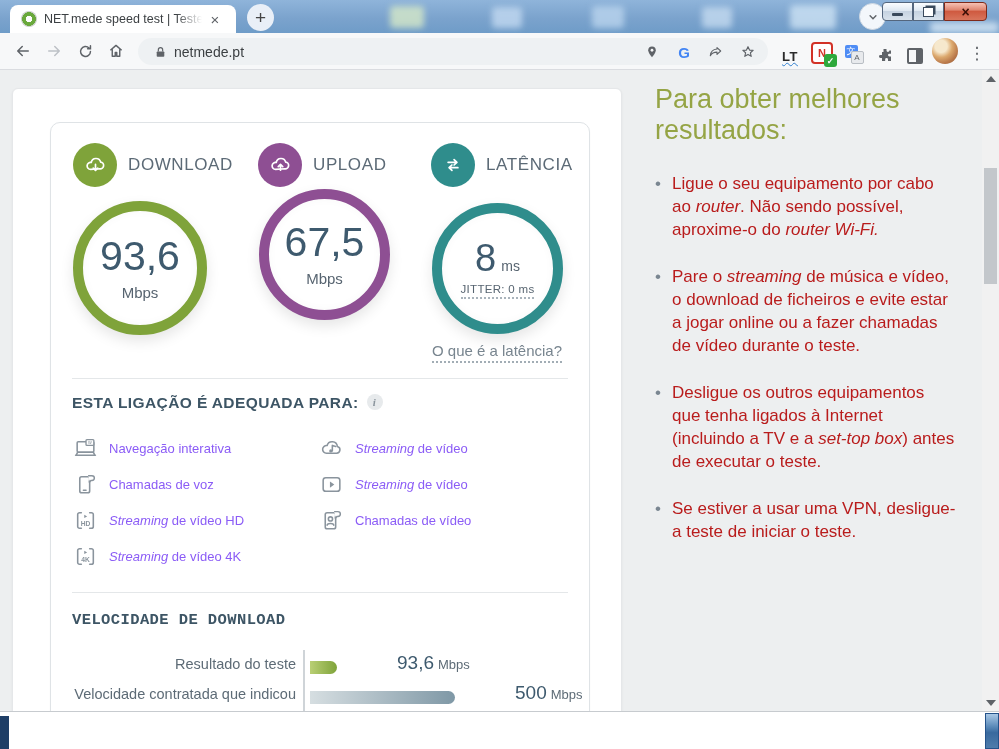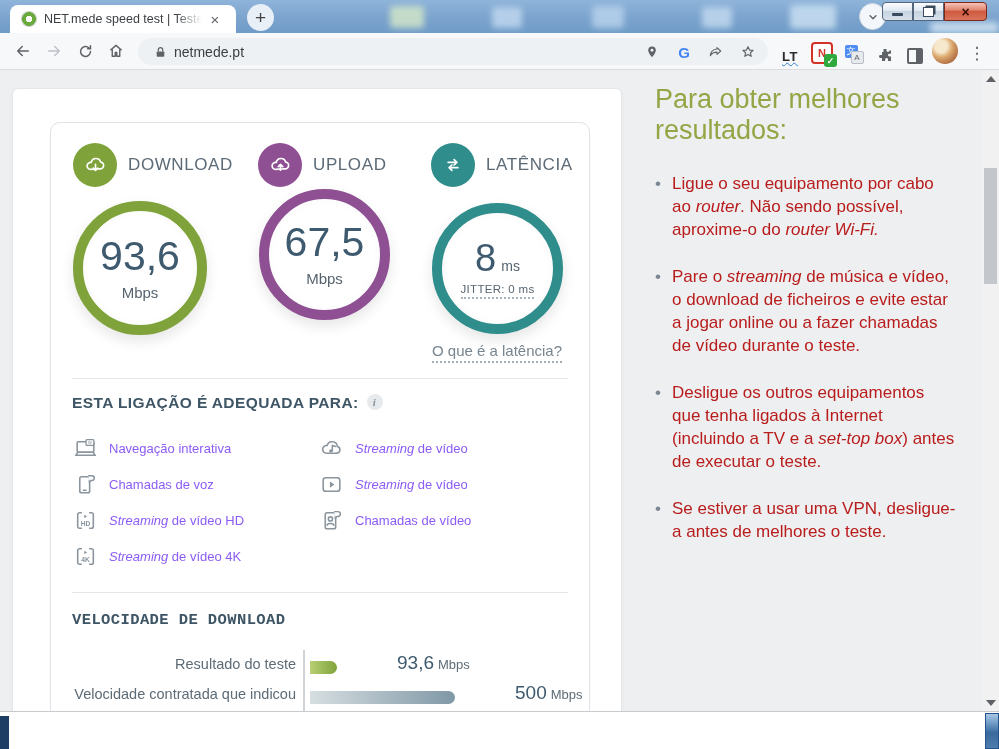--- a/index.html
+++ b/index.html
@@ -369,21 +369,21 @@
         <div class="bar grey" style="top: 621px; width: 145px;"></div>
         <div class="bar-val" style="top: 612px; left: 467px;"><span>500</span><small>Mbps</small></div>
       </div>
 
     <div class="tips">
       <h1>Para obter melhores resultados:</h1>
       <ul id="tips-list">
           <li><span>Ligue o seu equipamento por cabo ao </span><em>router</em><span>. Não sendo possível, aproxime-o do </span><em>router Wi-Fi.</em></li>
           <li><span>Pare o </span><em>streaming</em><span> de música e vídeo, o download de ficheiros e evite estar a jogar online ou a fazer chamadas de vídeo durante o teste.</span></li>
           <li><span>Desligue os outros equipamentos que tenha ligados à Internet (incluindo a TV e a </span><em>set-top box</em><span>) antes de executar o teste.</span></li>
-          <li><span>Se estiver a usar uma VPN, desligue-a antes de melhores o teste.</span></li>
+          <li><span>Se estiver a usar uma VPN, desligue-a teste de iniciar o teste.</span></li>
         </ul>
     </div>
 
     <div class="scrollbar">
       <div class="sb-up"></div>
       <div class="sb-thumb"></div>
       <div class="sb-down"></div>
     </div>
   </div>
 

